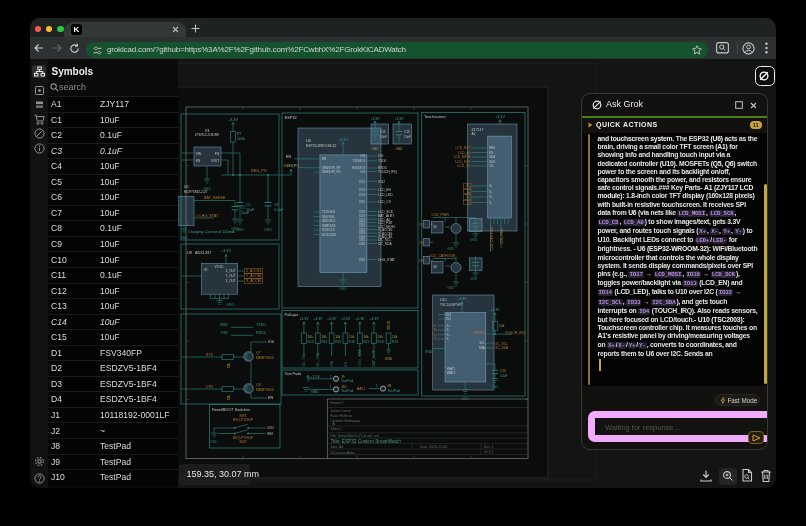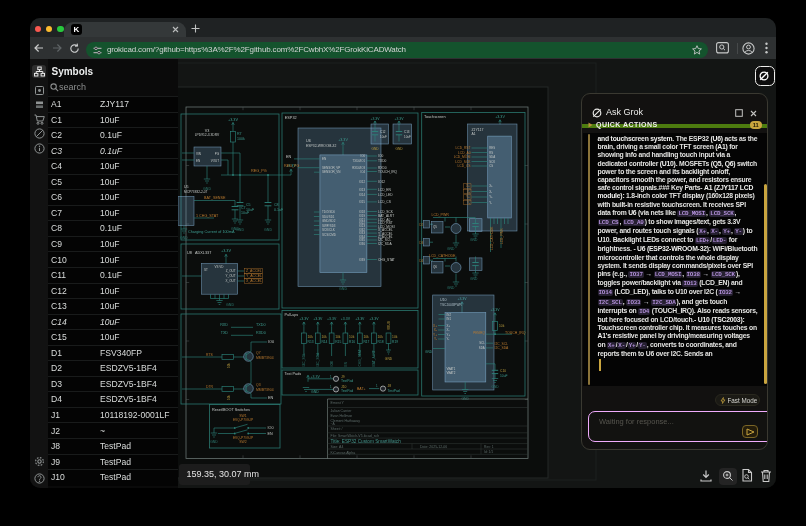--- a/index.html
+++ b/index.html
@@ -832,21 +832,21 @@
 
     <div class="abs" style="left:724.5px;top:7.4px;width:20.5px;height:20px;border:1.5px solid #eeeeec;border-radius:5.5px;background:#0d0d0d;box-sizing:border-box;">
       <svg class="abs" style="left:2.7px;top:2.5px;" width="12" height="12" viewBox="0 0 12 12">
           <circle cx="6" cy="6" r="3.9" stroke="#fff" stroke-width="1.3" fill="none"></circle>
           <path d="M2.2 9.8 L9.8 2.2" stroke="#fff" stroke-width="1.3"></path>
         </svg>
     </div>
 
     <div id="gpanel">
 
-      <div class="abs" style="left:0;top:8px;width:185px;height:22px;border-bottom:4px solid #4d7c0f;">
+      <div class="abs" style="left:0;top:0;width:185px;height:22px;border-bottom:2px solid #4d7c0f;">
         <svg class="abs" style="left:9px;top:5px;" width="12" height="12" viewBox="0 0 12 12">
             <circle cx="6" cy="6" r="3.8" stroke="#e8e8e6" stroke-width="1.2" fill="none"></circle>
             <path d="M2.3 9.7 L9.7 2.3" stroke="#e8e8e6" stroke-width="1.2"></path>
           </svg>
         <div class="abs" style="left:24px;top:5px;font-size:9px;color:#ececea;">Ask Grok</div>
         <svg class="abs" style="left:153px;top:7px;" width="8" height="8">
             <rect x="0.7" y="0.7" width="6.6" height="6.6" stroke="#c3c3c1" fill="none" stroke-width="1"></rect>
           </svg>
         <svg class="abs" style="left:168px;top:7.5px;" width="7" height="7">
             <path d="M1 1 L6 6 M6 1 L1 6" stroke="#c3c3c1" stroke-width="1.1"></path>
@@ -869,21 +869,21 @@
         <div class="abs" style="left:180.5px;top:51px;width:3.2px;height:200px;background:#c9a53f;border-radius:1.6px;"></div>
       </div>
 
       <div class="abs" style="left:132.5px;top:300px;width:45px;height:11.5px;background:#1b1a15;border:1px solid #29281f;border-radius:6.5px;box-sizing:border-box;">
         <svg class="abs" style="left:4px;top:2px;" width="6" height="7" viewBox="0 0 6 7">
             <path d="M3.4 0.5 L1 4 H2.8 L2.4 6.5 L5 2.9 H3.1 Z" fill="none" stroke="#c9a53f" stroke-width="0.7"></path>
           </svg>
         <div class="abs" style="left:12px;top:2px;font-size:6.3px;color:#d6d6d2;">Fast Mode</div>
       </div>
 
-      <div class="abs" style="left:6px;top:316.5px;width:194px;height:31px;background:#121210;border:1px solid #f0abfc;border-radius:7px;box-sizing:border-box;">
+      <div class="abs" style="left:6px;top:316.5px;width:194px;height:31px;background:#121210;border:7px solid #f0abfc;border-radius:7px;box-sizing:border-box;">
         <div class="abs" style="left:10px;top:5px;font-size:7.5px;color:#56554e;">Waiting for response...</div>
 
         <div class="abs" style="left:153px;top:13px;width:15.5px;height:13px;background:#241d0b;border:1px solid #7a6526;border-radius:4px;box-sizing:border-box;">
           <svg class="abs" style="left:3px;top:2px;" width="9" height="8">
               <path d="M1 1 L8 4 L1 7 Z" fill="none" stroke="#c9a53f" stroke-width="1"></path>
             </svg>
         </div>
       </div>
     </div>
 

